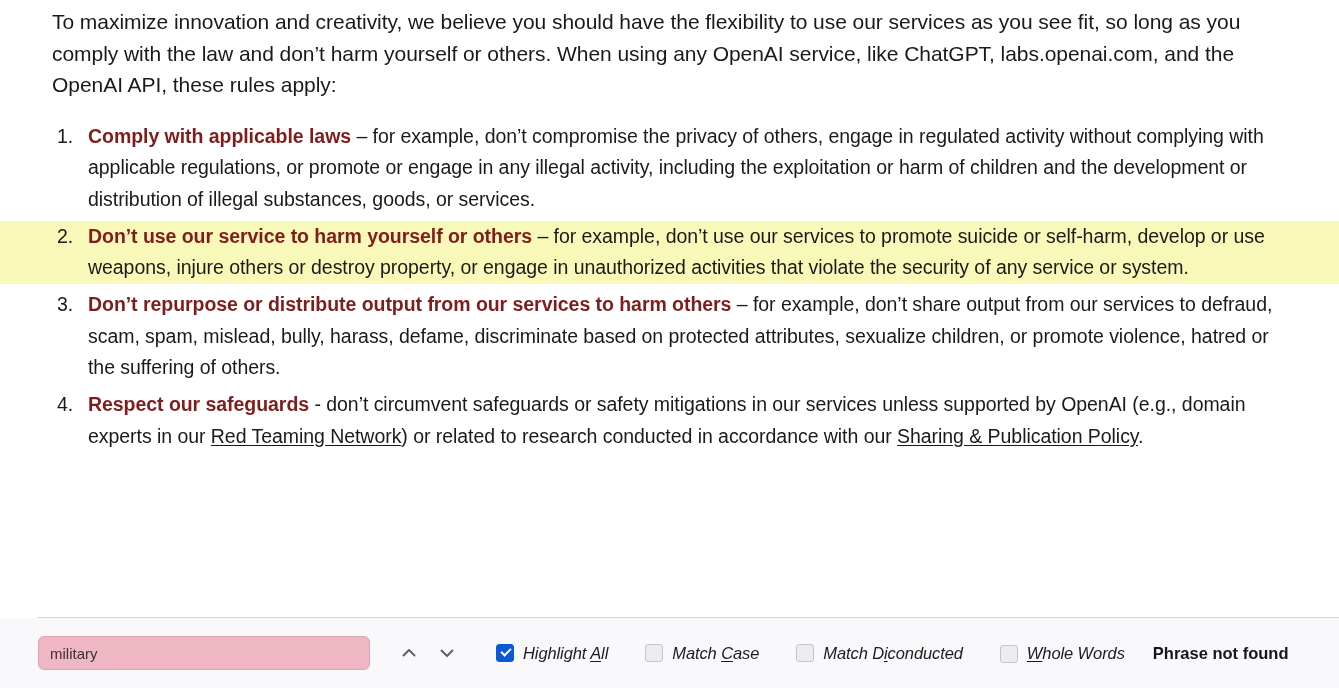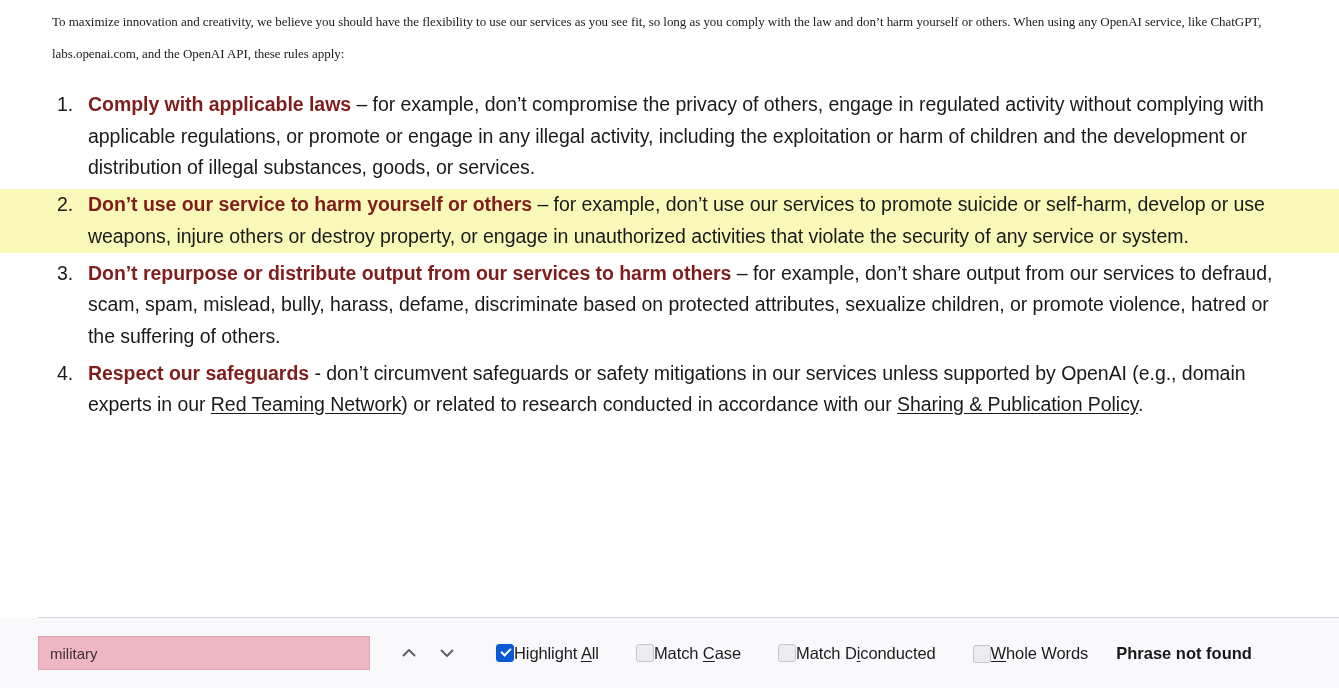--- a/index.html
+++ b/index.html
@@ -32,27 +32,26 @@
   .page-title {
     font-size: 30px;
     font-weight: bold;
     color: #0d0d0d;
     letter-spacing: -0.2px;
     margin: 0 0 24px 0;
     line-height: 1.15;
   }
 
   .intro {
-    font-size: 13px;
+    font-size: 21px;
     color: #1a1a1a;
     line-height: 31.5px;
     margin: 0 0 20px 0;
     max-width: 1215px;
     letter-spacing: -0.05px;
-    font-family: Liberation Serif, serif;
   }
 
   ol.rules {
     list-style: none;
     margin: 0;
     padding: 0;
     counter-reset: rule;
   }
 
   ol.rules > li {
@@ -114,21 +113,21 @@
     position: absolute;
     left: 0; top: -1px;
     width: 38px; height: 1px;
     background: #ffffff;
   }
 
   .find-input {
     width: 332px;
     height: 34px;
     border: 1px solid #dfa4b1;
-    border-radius: 0;
+    border-radius: 6px;
     background: #eeb7c3;
     color: #3d3138;
     font-family: "Liberation Sans", sans-serif;
     font-size: 15px;
     padding: 0 11px;
     outline: none;
   }
 
   .nav-btns {
     display: flex;
@@ -147,25 +146,27 @@
   .opts {
     display: flex;
     align-items: center;
     margin-left: 32px;
     gap: 0;
   }
 
   .opt {
     display: flex;
     align-items: center;
+    gap: 9px;
     margin-right: 37px;
     font-size: 16.5px;
     color: #1c1c1e;
     letter-spacing: -0.1px;
     white-space: nowrap;
+    font-style: italic;
   }
   .opt:last-child { margin-right: 0; align-items: flex-end; }
 
   .cbox {
     width: 18px; height: 18px;
     border-radius: 3px;
     border: 1px solid #c5c5ca;
     background: #ececee;
     flex: 0 0 auto;
     position: relative;

